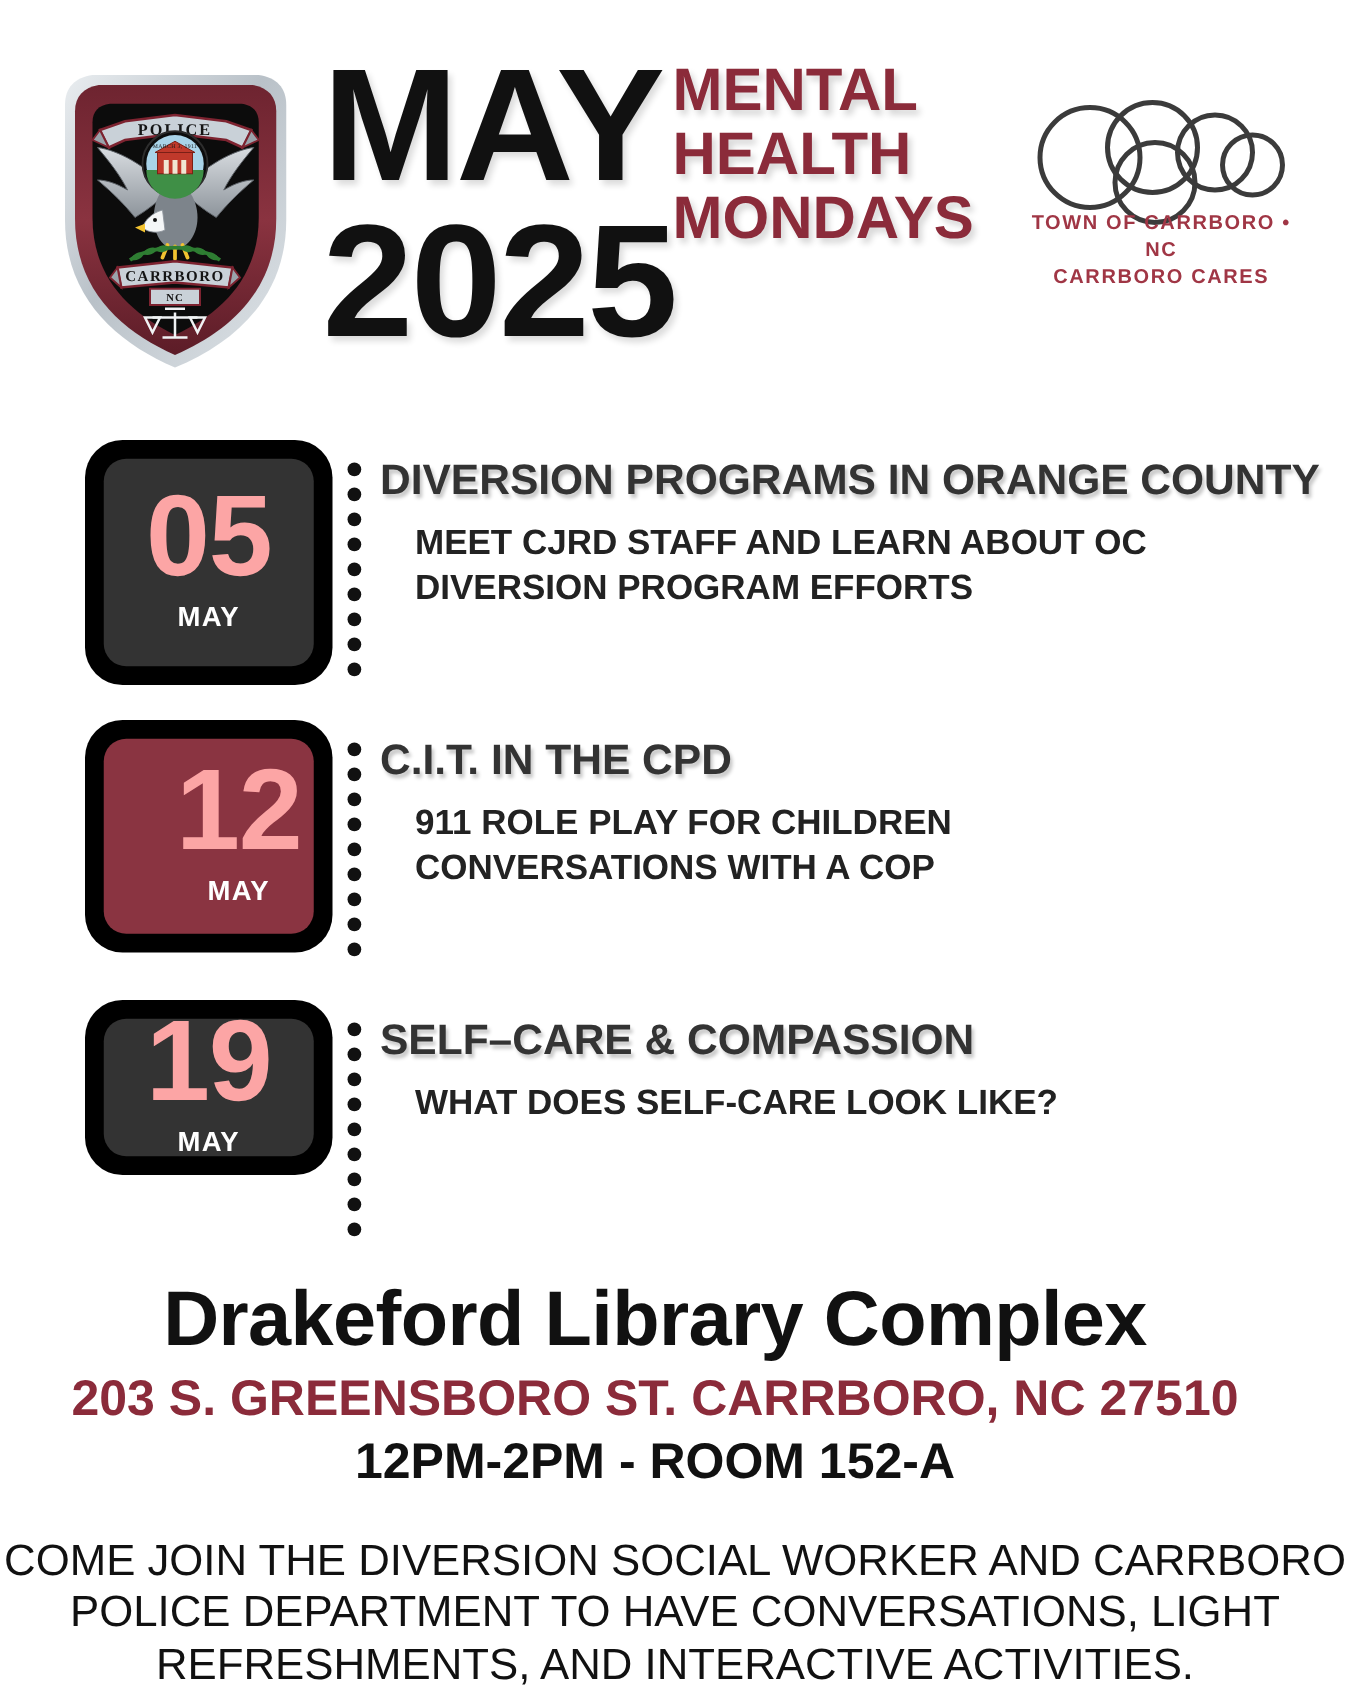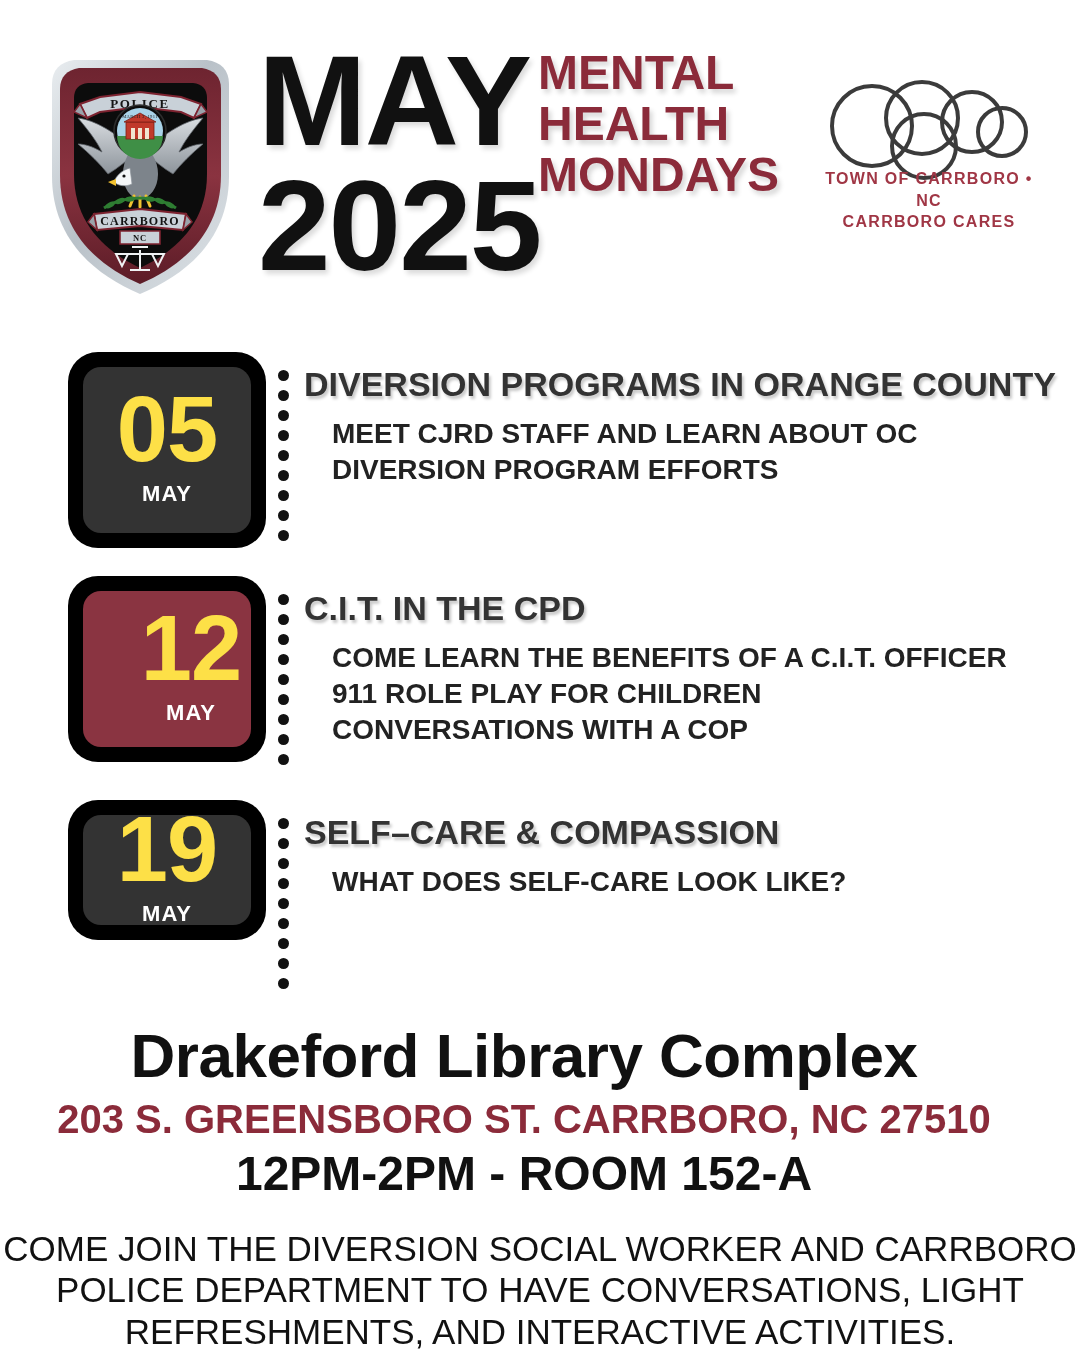--- a/index.html
+++ b/index.html
@@ -98,21 +98,21 @@
     align-items:center;
     justify-content:center;
     padding-bottom:6px;
   }
   .datebox-inner.maroon { background:#8A3441;padding-left:48px; }
   .day {
     font-family:"Liberation Sans Narrow","Liberation Sans", sans-serif;
     font-weight:bold;
     font-size:92px;
     line-height:0.92;
-    color:#fde047;
+    color:#fca5a5;
     letter-spacing:-1px;
   }
   .month {
     font-weight:bold;
     font-size:22px;
     letter-spacing:1px;
     color:#ffffff;
     margin-top:10px;
   }
   .dots {
@@ -177,21 +177,21 @@
     font-weight:bold;
     font-size:40px;
     color:#8B2B3A;
     letter-spacing:0px;
     line-height:1.15;
     margin-top:6px;
   }
   .venue-time {
     font-family:"Liberation Sans Narrow","Liberation Sans", sans-serif;
     font-weight:bold;
-    font-size:48px;
+    font-size:40px;
     color:#111111;
     letter-spacing:0px;
     line-height:1.15;
     margin-top:4px;
   }
   .blurb {
     position:absolute;
     left:0; top:1228px;
     width:1080px;
     text-align:center;
@@ -409,21 +409,20 @@
         <i></i>
         <i></i>
         <i></i>
         <i></i>
         <i></i>
         <i></i>
     </div>
     <div class="event-text">
       <div class="event-head">C.I.T. IN THE CPD</div>
       <div class="event-lines">
-        <span>COME LEARN THE BENEFITS OF A C.I.T. OFFICER</span>
         <span>911 ROLE PLAY FOR CHILDREN</span>
         <span>CONVERSATIONS WITH A COP</span>
       </div>
     </div>
   </div>
 
   <div class="event-row">
     <div class="datebox-outer h3">
       <div class="datebox-inner">
         <div class="day">19</div>

